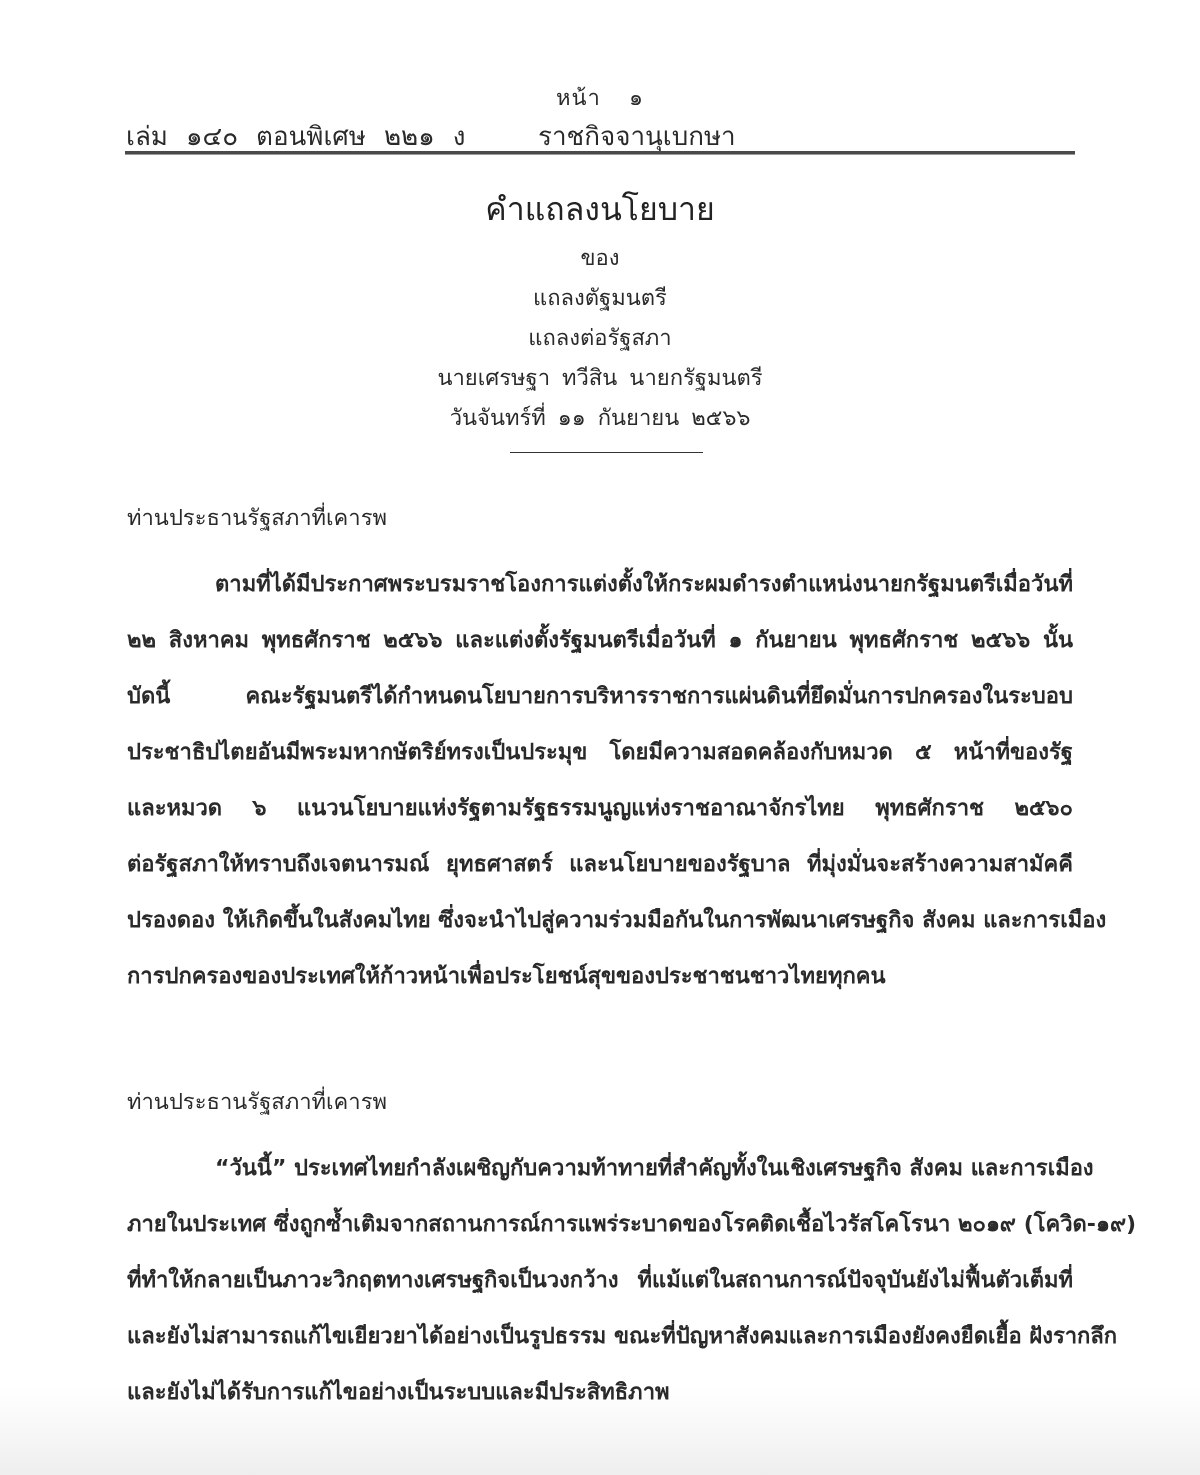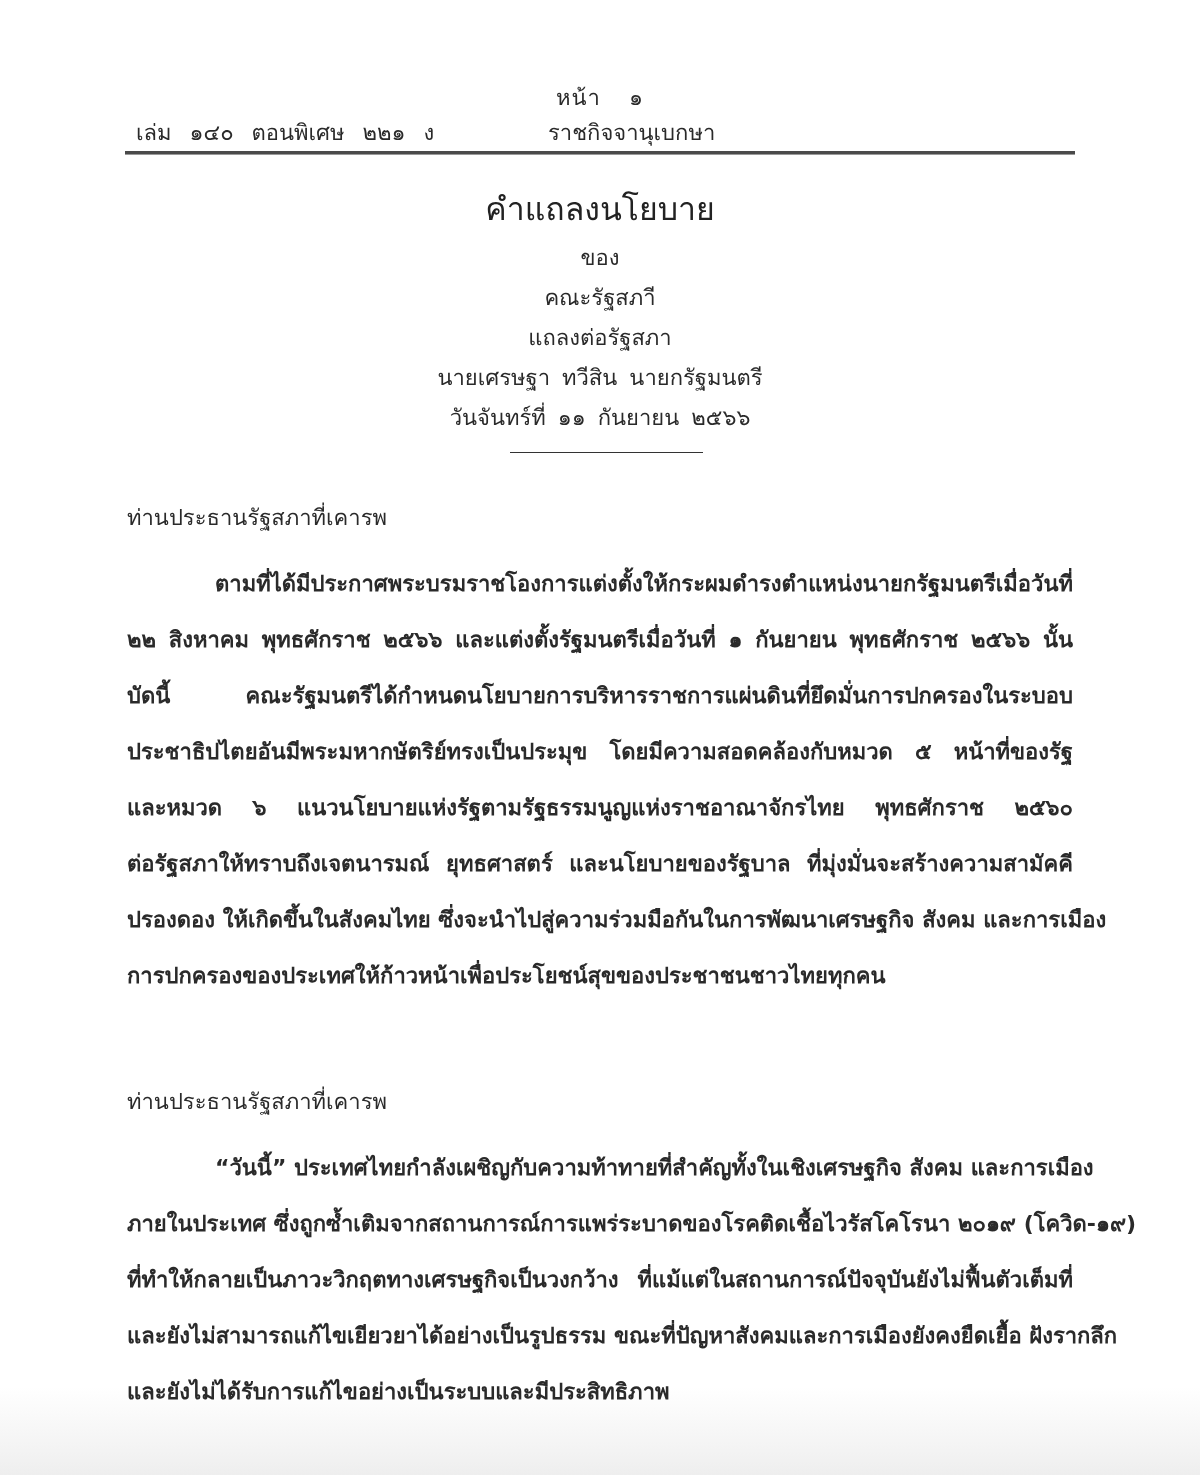--- a/index.html
+++ b/index.html
@@ -26,24 +26,24 @@
       top: 80px;
       left: 0; width: 1200px;
       text-align: center;
       font-size: 22px;
       letter-spacing: 1px;
     }
     .header-page-no span { margin: 0 10px; }
     .header-row {
       position: absolute;
       top: 115px;
-      left: 136px;
+      left: 126px;
       width: 948px;
       height: 32px;
-      font-size: 22px;
+      font-size: 26px;
     }
     .header-row .left { position: absolute; left: 0; top: 0; white-space: pre; }
     .header-row .left span { margin-right: 18px; }
     .header-row .center { position: absolute; left: 396px; top: 0; margin-left: 16px; }
     .header-row .right { position: absolute; right: 0; top: 0; white-space: pre; }
     .header-row .right span { margin-left: 16px; }
     .header-rule {
       position: absolute;
       top: 151px;
       left: 125px;
@@ -117,21 +117,21 @@
   <div class="header-row">
     <div class="left"><span>เล่ม</span><span>๑๔๐</span><span>ตอนพิเศษ</span><span>๒๒๑</span><span>ง</span></div>
     <div class="center">ราชกิจจานุเบกษา</div>
   </div>
 
   <div class="header-rule"></div>
 
   <div class="title-block">
     <div class="title">คำแถลงนโยบาย</div>
     <div class="subline">ของ</div>
-    <div class="subline">คณะรัฐสภาี</div>
+    <div class="subline">แถลงตัฐมนตรี</div>
     <div class="subline">แถลงต่อรัฐสภา</div>
     <div class="subline">
       <span>นายเศรษฐา</span><span>ทวีสิน</span><span>นายกรัฐมนตรี</span>
     </div>
     <div class="subline">
       <span>วันจันทร์ที่</span><span>๑๑</span><span>กันยายน</span><span>๒๕๖๖</span>
     </div>
   </div>
 
   <div class="title-rule"></div>

